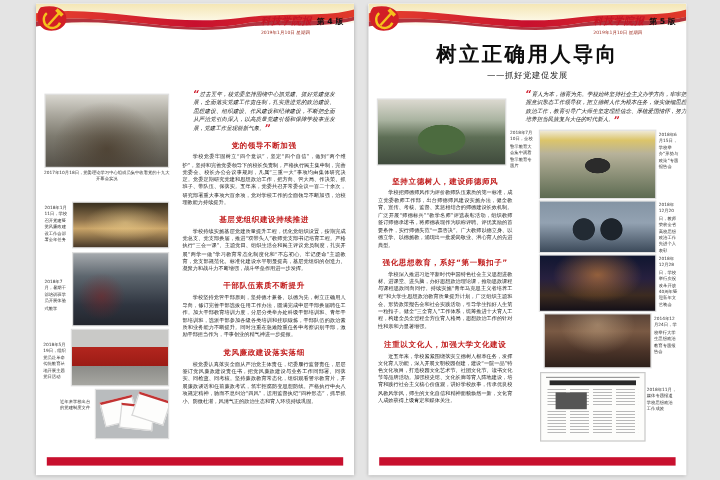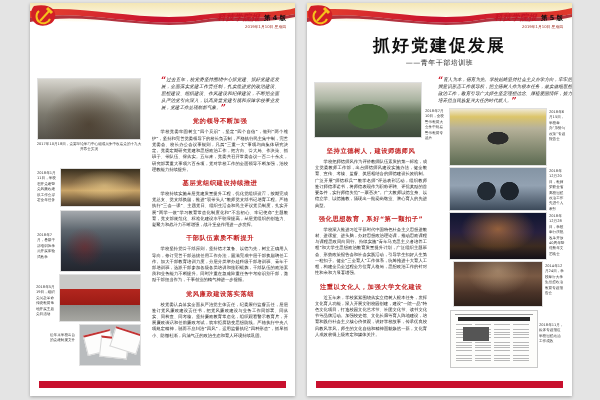--- a/index.html
+++ b/index.html
@@ -4,21 +4,21 @@
 <style>
   html,body{margin:0;padding:0;}
   .canvas{position:relative;width:600px;height:400px;background:#e4e4e4;overflow:hidden;
           font-family:"DejaVu Sans",sans-serif;}
   .page{position:absolute;top:3px;width:265px;height:393px;background:#fff;
         box-shadow:0 1px 3px rgba(0,0,0,.28);overflow:hidden;}
   #pageL{left:30px}
   #pageR{left:307px}
 
   .banner{position:absolute;top:0;left:0;display:block}
-  .masthead{position:absolute;top:3px;right:9px;text-align:right;z-index:3;line-height:1.15}
+  .masthead{position:absolute;top:3px;right:9px;text-align:left;z-index:3;line-height:1.15}
   .mh-name{font-family:"DejaVu Serif",serif;font-style:italic;font-weight:bold;
            color:#c41425;font-size:8px;letter-spacing:.5px}
   .mh-ed{color:#101010;font-weight:bold;font-size:6.5px;margin-left:4px}
   .mh-date{font-size:3.8px;color:#9c2a1d;margin-top:1px}
 
   .title{position:absolute;top:31px;left:0;width:100%;text-align:center;margin:0;
          font-size:17px;font-weight:bold;color:#0d0d0d;letter-spacing:2px}
   .subtitle{position:absolute;top:55px;left:0;width:100%;text-align:center;
             font-size:7px;color:#222;letter-spacing:.5px}
 
@@ -180,22 +180,22 @@
       </g>
     </svg>
 
     <div class="masthead">
       <div>
         <span class="mh-name">科技学院报</span><span class="mh-ed">第 5 版</span>
       </div>
       <div class="mh-date">2019年1月10日  星期四</div>
     </div>
 
-    <h1 class="title">抓好党建促发展</h1>
-    <div class="subtitle">——青年干部培训班</div>
+    <h1 class="title">树立正确用人导向</h1>
+    <div class="subtitle">——抓好党建促发展</div>
 
     <div class="quote">
       <span class="qmark">“</span><span>育人为本，德育为先。学校始终坚持社会主义办学方向，牢牢把握意识形态工作领导权，把立德树人作为根本任务，做实做细思想政治工作，教育引导广大师生坚定理想信念、厚植爱国情怀，努力培养担当民族复兴大任的时代新人。</span><span class="qmark">”</span>
     </div>
 
     <div class="photo ph-roundtable" style="left:8px;top:80px;width:106px;height:54px"></div>
     <div class="cap" style="left:118px;top:106px;width:20px">2018年7月10日，全校警示教育大会集中观看警示教育专题片</div>
 
     <div class="maincol">
       <h3 class="sec-h">坚持立德树人，建设师德师风</h3>

